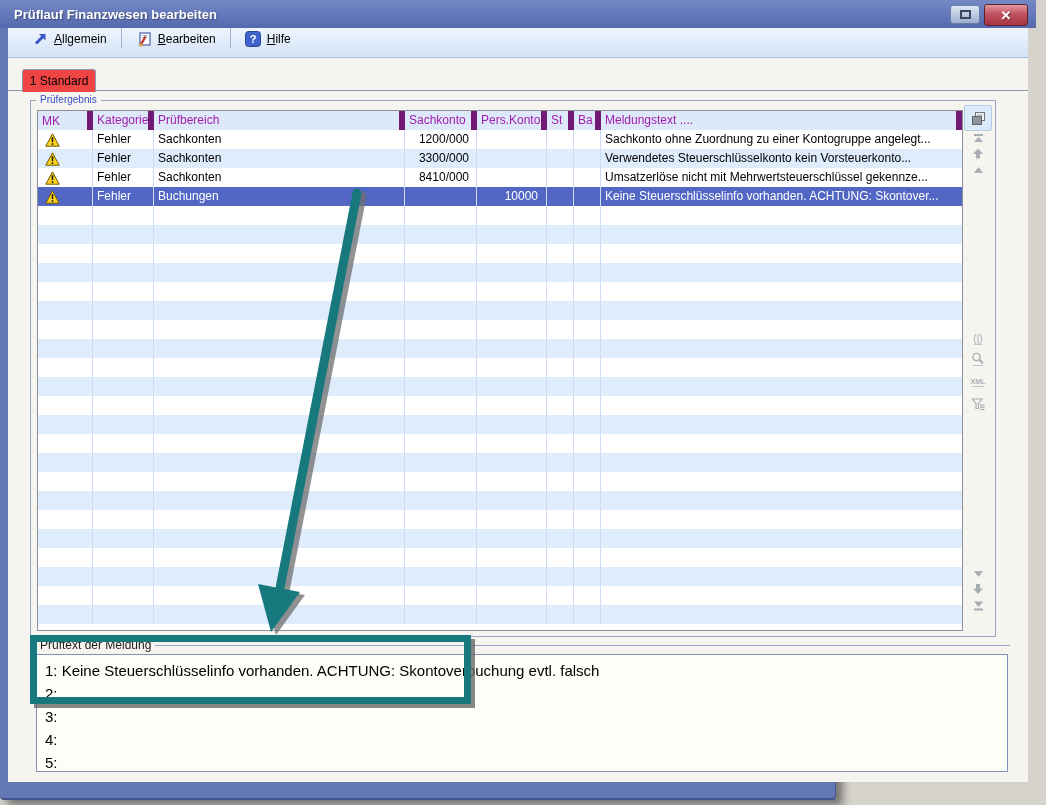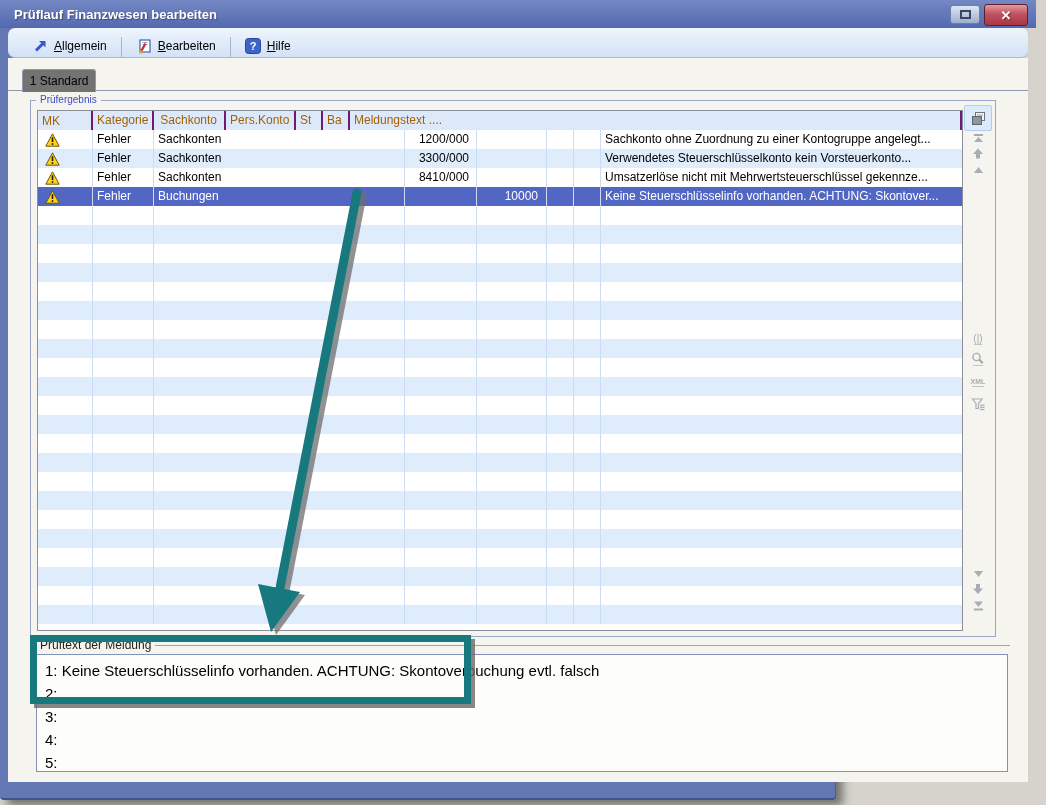--- a/index.html
+++ b/index.html
@@ -49,36 +49,36 @@
     color:#fff; font-weight:bold; font-size:13px;
     text-shadow:1px 1px 1px rgba(0,0,0,.4);
     cursor:default;
   }
 
   
   .toolbar {
     left:8px; top:28px; width:1020px; height:30px;
     background:linear-gradient(#eef5fd,#d3e2f6);
     border-bottom:1px solid #a8bbd8;
-    display:flex; align-items:flex-end; padding-left:16px;border-radius:7px;
+    display:flex; align-items:flex-start; padding-left:16px;
   }
   .tb-item { display:flex; align-items:center; gap:6px; padding:3px 8px; cursor:default; }
   .tb-label { display:inline-block; font-size:12px; color:#000; }
   .tb-label::first-letter { text-decoration:underline; }
   .tb-sep { width:1px; height:20px; background:#a3b4d2; margin:0 6px; }
 
   
   .content {
     left:8px; top:58px; width:1020px; height:724px;
     background:#f5f4ef;
   }
   .tab-line { left:8px; top:90px; width:1020px; height:1px; background:#8d99ad; z-index:1; }
   .tab {
     left:22px; top:69px; width:74px; height:23px;
-    background:#737373;
+    background:#ef4444;
     border:1px solid #8d99ad; border-bottom:none;
     border-radius:3px 3px 0 0;
     z-index:2;
     display:flex; align-items:center; justify-content:center;
     font-size:12px;
   }
 
   
   .fieldset1 {
     left:30px; top:100px; width:966px; height:537px;
@@ -97,21 +97,21 @@
   }
 
   
   .grid {
     left:37px; top:110px; width:926px; height:521px;
     background:#fff; border:1px solid #8a8f99;
     overflow:hidden;
   }
   .grid-header { display:flex; height:19px; background:#dde9f8; }
   .grid-header .cell {
-    color:#a16207; border-right:2px solid #701a75;
+    color:#a21caf; border-right:6px solid #701a75;
     line-height:18px;
   }
   .grid-row { display:flex; height:19px; background:#fff; }
   .grid-row.alt { background:#dfecfc; }
   .grid-row.selected { background:#5267c4; color:#fff; }
   .grid-row.selected .cell { border-right-color:rgba(255,255,255,.75); }
   .cell {
     height:100%; padding:0 4px; white-space:nowrap; overflow:hidden;
     line-height:19px; border-right:1px solid #ccdcf2; flex:none;
   }
@@ -195,20 +195,21 @@
     <span>1 Standard</span>
   </div>
 
   <div class="abs fieldset1"></div>
   <div class="abs fs1-label">Prüfergebnis</div>
 
   <div class="abs grid">
     <div class="grid-header">
       <div class="cell c-mk">MK</div>
       <div class="cell c-kategorie">Kategorie</div>
+      <div class="cell c-pruefbereich">Prüfbereich</div>
       <div class="cell c-sachkonto">Sachkonto</div>
       <div class="cell c-pers_konto">Pers.Konto</div>
       <div class="cell c-st">St</div>
       <div class="cell c-ba">Ba</div>
       <div class="cell c-meldungstext">Meldungstext ....</div>
     </div>
     <div>
         <div class="grid-row">
           <div class="cell c-mk">
             <svg width="15" height="14" viewBox="0 0 15 14" style="margin-left:3px">

